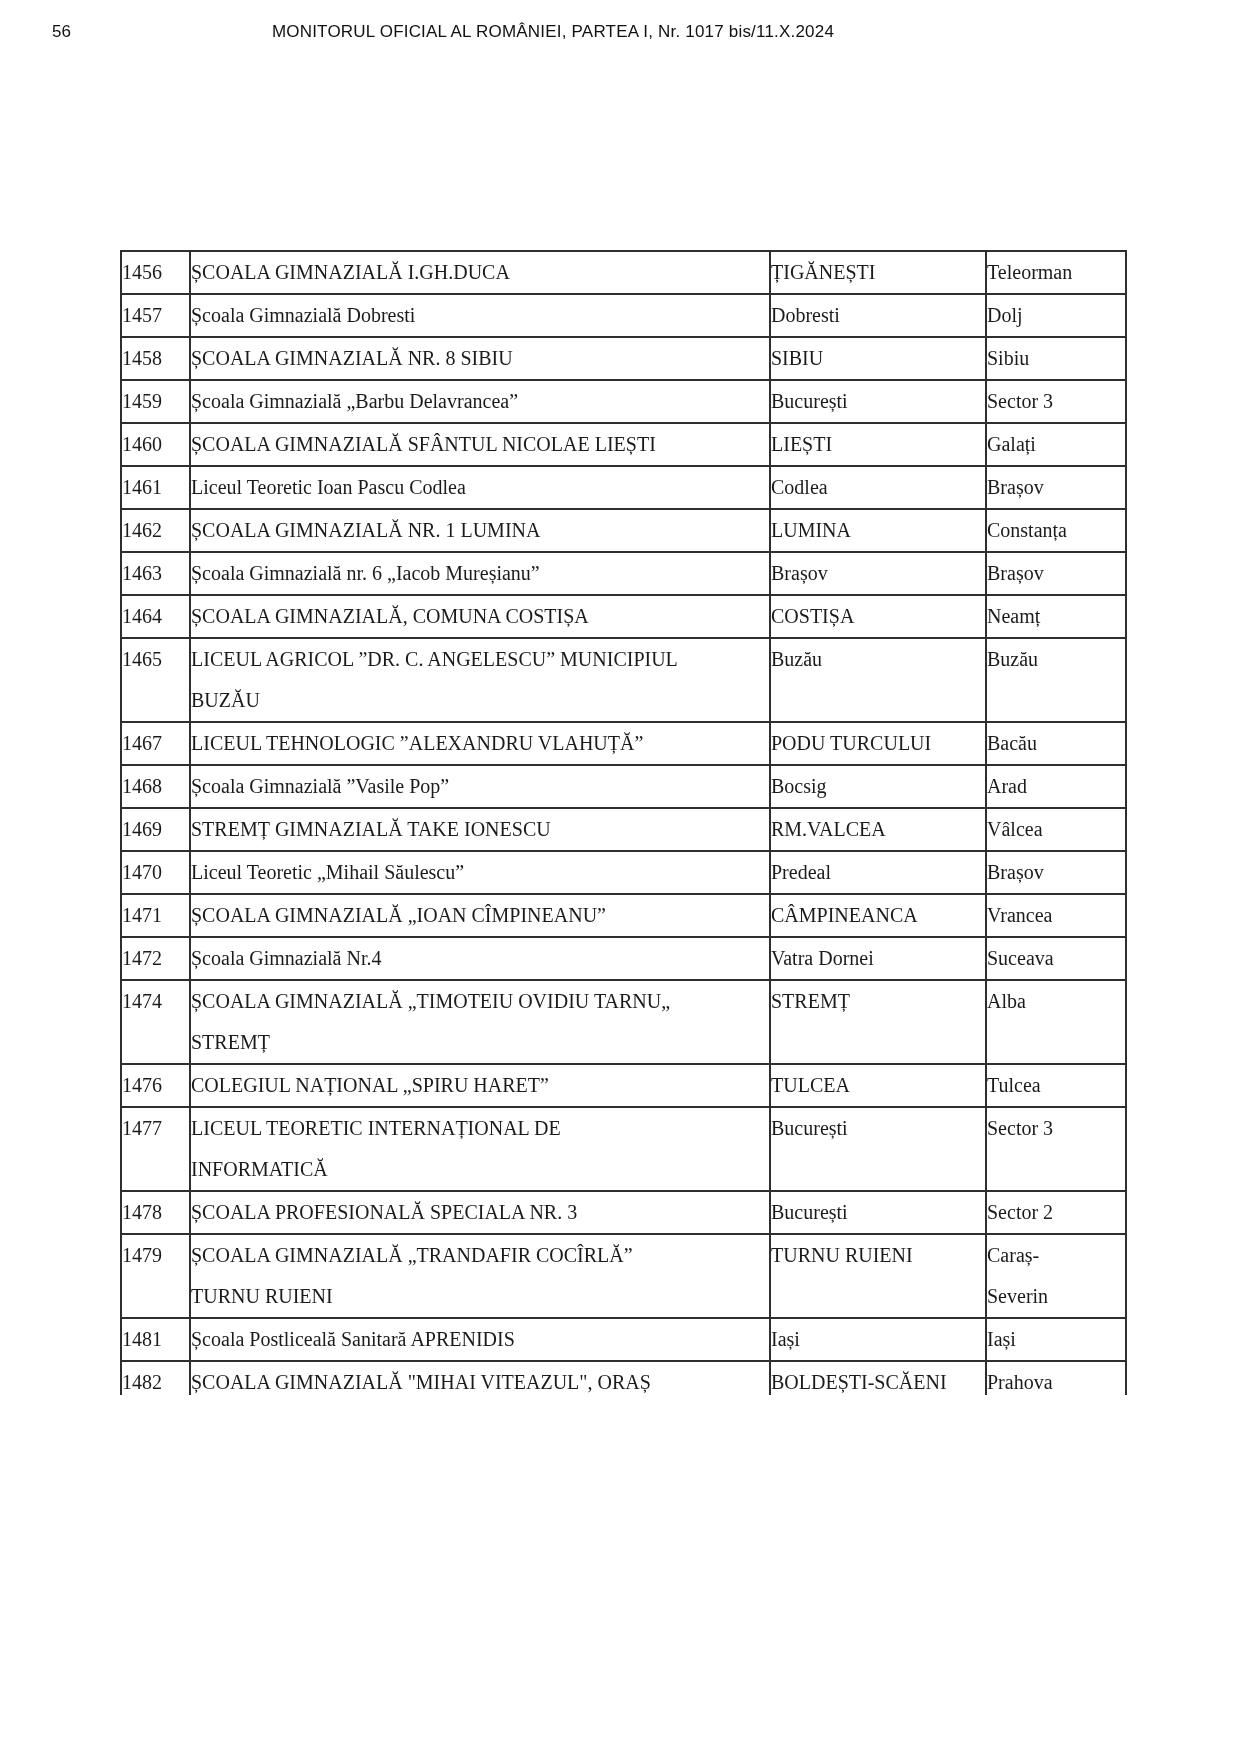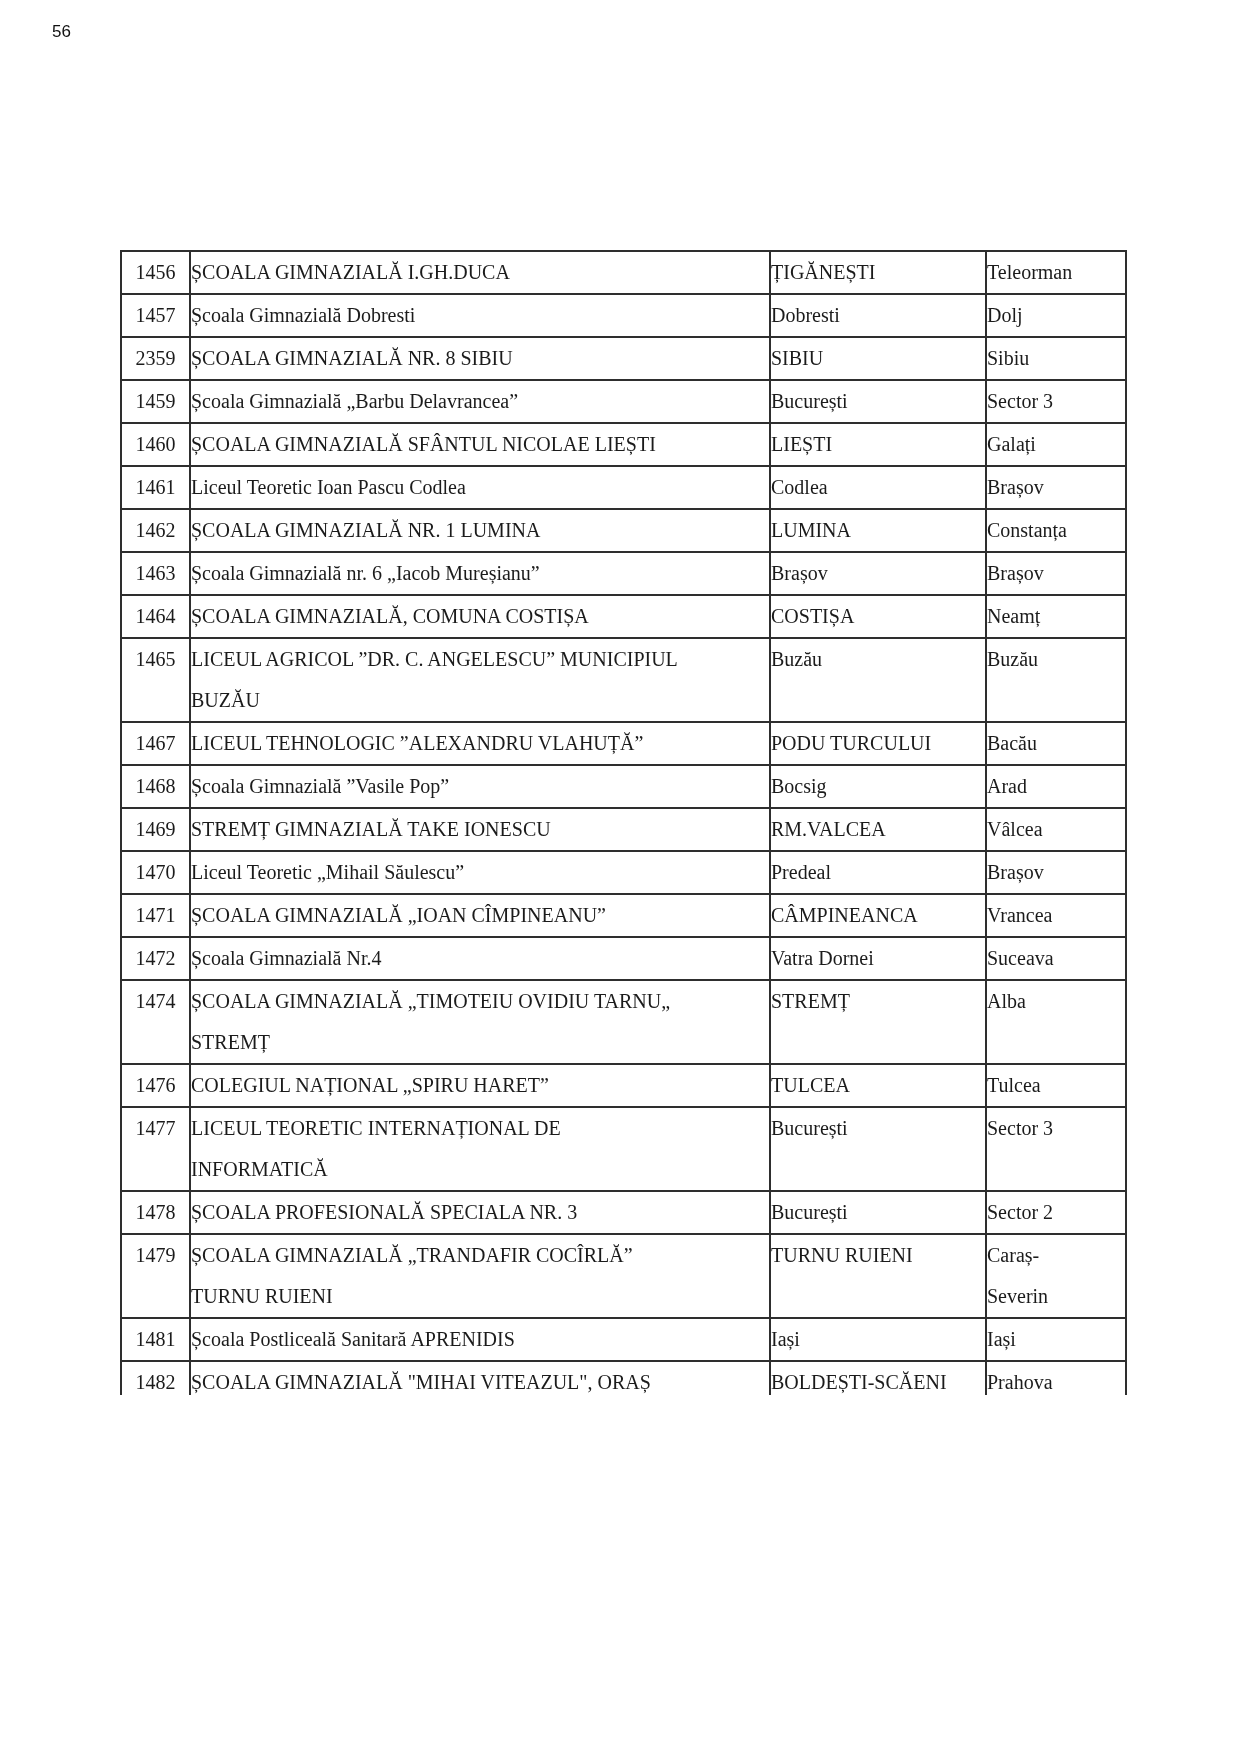--- a/index.html
+++ b/index.html
@@ -46,33 +46,34 @@
     color: #1b1b1b;
   }
   table.schools td {
     border: 2px solid #2e2e2e;
     vertical-align: top;
     line-height: 41px;
     padding: 0;
     overflow: hidden;
   }
   td.c-no {
-    text-align: center;
+    text-align: left;
   }
   td.c-name, td.c-loc, td.c-county {
     padding-left: 12px;
     padding-right: 8px;
     white-space: pre-line;
   }
 </style>
 </head>
 <body>
 
 <div class="page">
   <span class="page-number">56</span>
+  <div class="doc-header">MONITORUL OFICIAL AL ROMÂNIEI, PARTEA I, Nr. 1017 bis/11.X.2024</div>
 
   <table class="schools">
     <colgroup>
       <col style="width:69px">
       <col style="width:580px">
       <col style="width:216px">
       <col style="width:140px">
     </colgroup>
     <tbody id="table-body">
         <tr>
@@ -81,21 +82,21 @@
       <td class="c-loc">ȚIGĂNEȘTI</td>
       <td class="c-county">Teleorman</td>
     </tr>
         <tr>
       <td class="c-no">1457</td>
       <td class="c-name">Școala Gimnazială Dobresti</td>
       <td class="c-loc">Dobresti</td>
       <td class="c-county">Dolj</td>
     </tr>
         <tr>
-      <td class="c-no">2359</td>
+      <td class="c-no">1458</td>
       <td class="c-name">ȘCOALA GIMNAZIALĂ NR. 8 SIBIU</td>
       <td class="c-loc">SIBIU</td>
       <td class="c-county">Sibiu</td>
     </tr>
         <tr>
       <td class="c-no">1459</td>
       <td class="c-name">Școala Gimnazială „Barbu Delavrancea”</td>
       <td class="c-loc">București</td>
       <td class="c-county">Sector 3</td>
     </tr>

